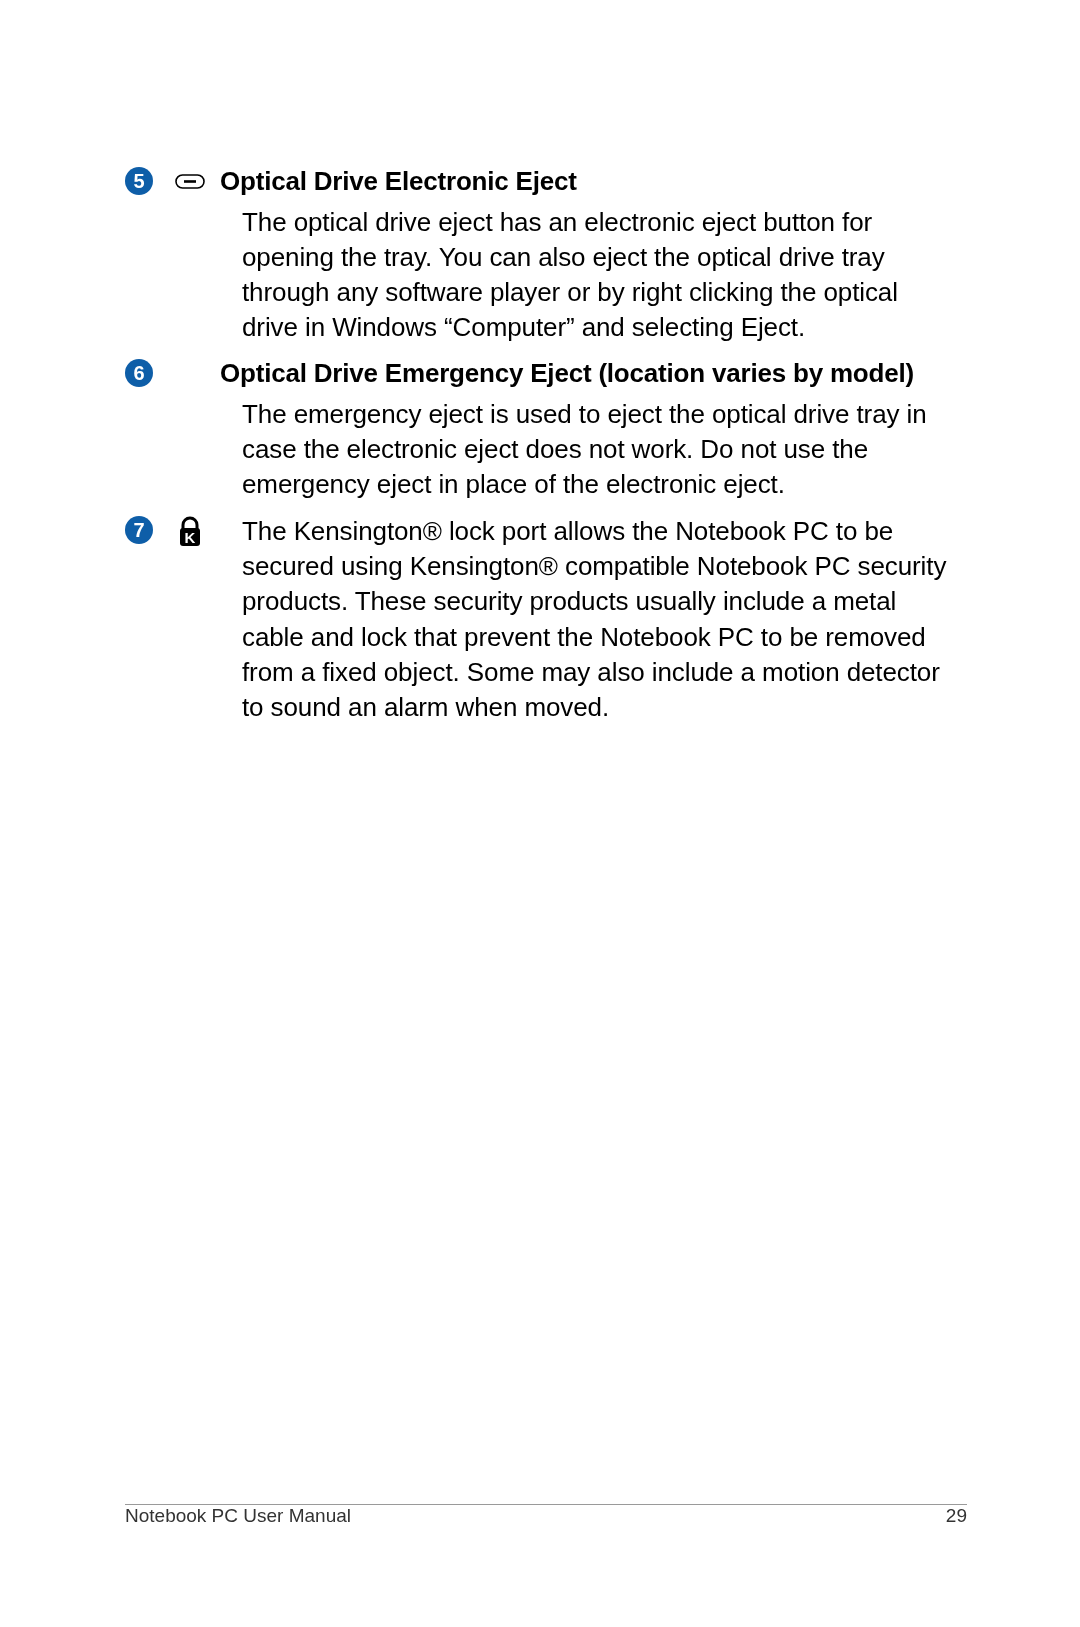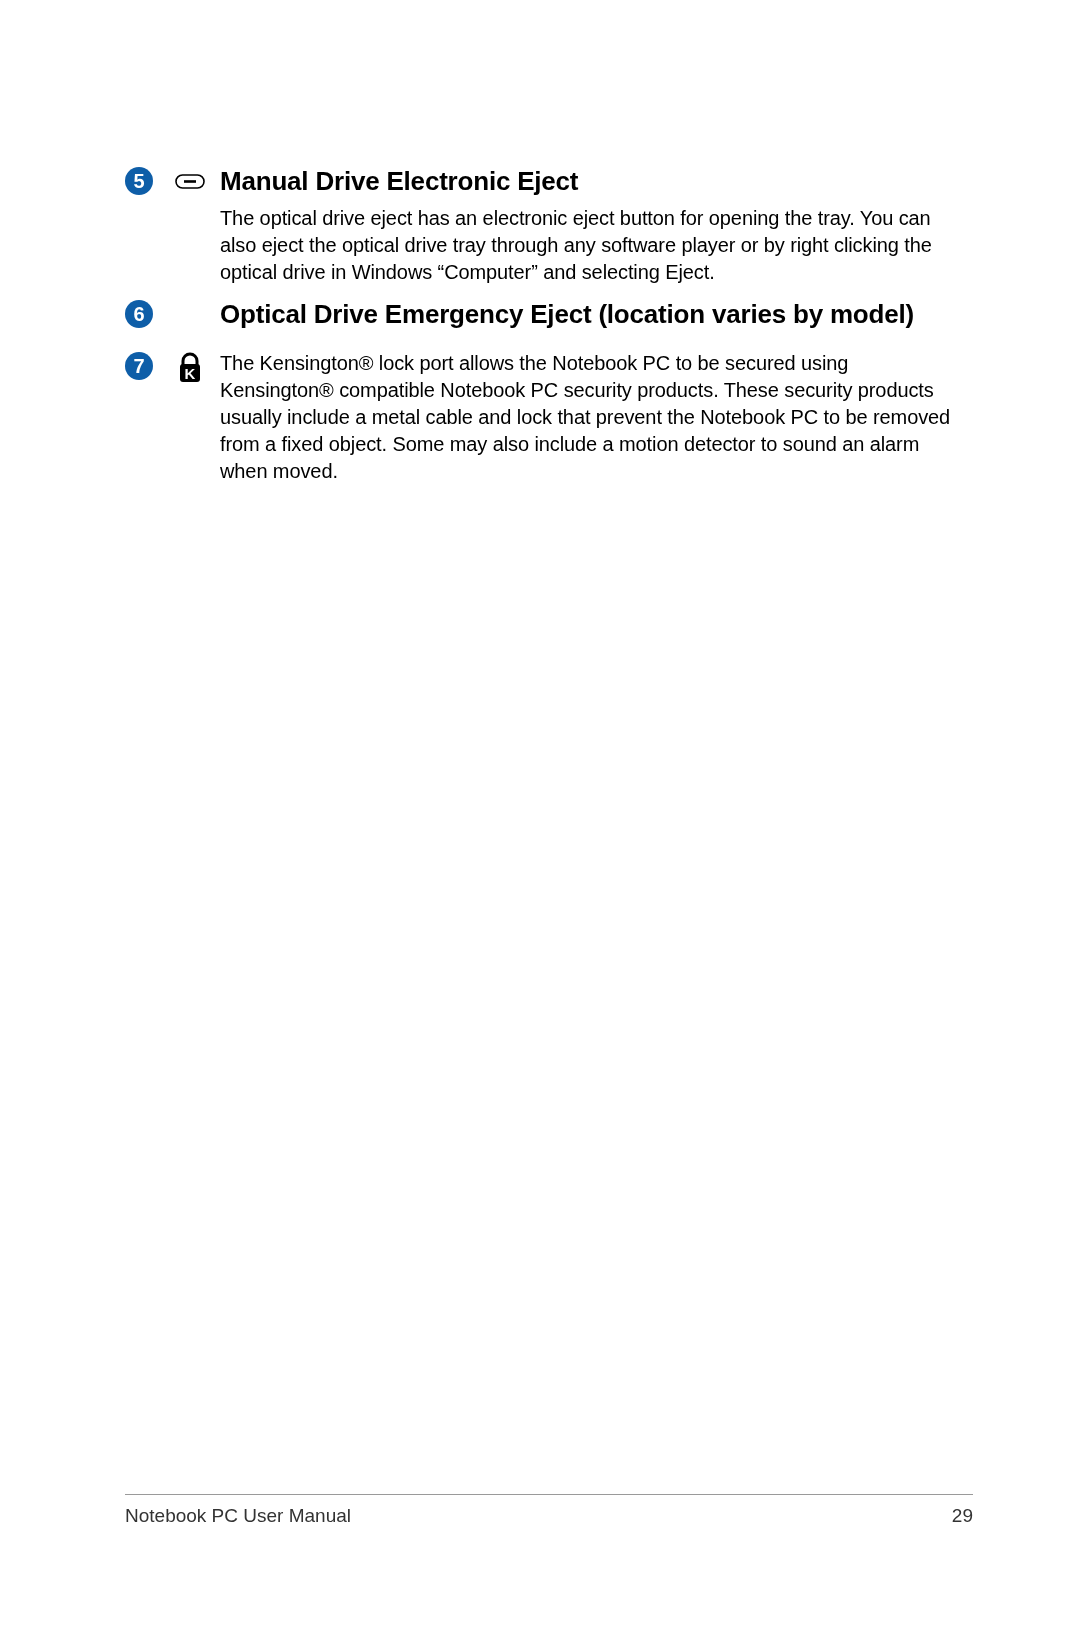--- a/index.html
+++ b/index.html
@@ -47,36 +47,36 @@
     line-height: 1;
   }
   .heading {
     font-weight: 700;
     font-size: 26px;
     line-height: 1.3;
     letter-spacing: -0.2px;
     margin-bottom: 6px;
   }
   .body {
-    font-size: 20px;
+    font-size: 26px;
     line-height: 1.35;
     letter-spacing: -0.1px;
+    margin-left: 22px;
   }
   .eject-icon {
     width: 30px;
     height: 16px;
     margin-top: 7px;
   }
   .footer {
     position: absolute;
     left: 125px;
-    right: 107px;
+    right: 113px;
     bottom: 100px;
     border-top: 1px solid #9a9a9a;
-    padding-top: 10px;
     display: flex;
     justify-content: space-between;
     font-size: 19px;
     color: #333;
   }
   .lock-icon svg { display:block; }
 </style>
 </head>
 <body>
 
@@ -86,32 +86,33 @@
     <div class="badge-col">
       <div class="num-badge">5</div>
     </div>
     <div class="icon-col">
       <svg class="eject-icon" viewBox="0 0 30 16">
         <rect x="1" y="1" width="28" height="13" rx="6.5" ry="6.5" fill="none" stroke="#000" stroke-width="1.6"></rect>
         <rect x="9" y="6.2" width="12" height="2.6" fill="#000"></rect>
       </svg>
     </div>
     <div class="text-col">
-      <div class="heading">Manual Drive Electronic Eject</div>
+      <div class="heading">Optical Drive Electronic Eject</div>
       <div class="body">The optical drive eject has an electronic eject button for opening the tray. You can also eject the optical drive tray through any software player or by right clicking the optical drive in Windows “Computer” and selecting Eject.</div>
     </div>
   </div>
 
   <div class="item">
     <div class="badge-col">
       <div class="num-badge">6</div>
     </div>
     <div class="icon-col"></div>
     <div class="text-col">
       <div class="heading">Optical Drive Emergency Eject (location varies by model)</div>
+      <div class="body">The emergency eject is used to eject the optical drive tray in case the electronic eject does not work. Do not use the emergency eject in place of the electronic eject.</div>
     </div>
   </div>
 
   <div class="item">
     <div class="badge-col">
       <div class="num-badge">7</div>
     </div>
     <div class="icon-col lock-icon">
       <svg width="30" height="32" viewBox="0 0 30 32">
 

